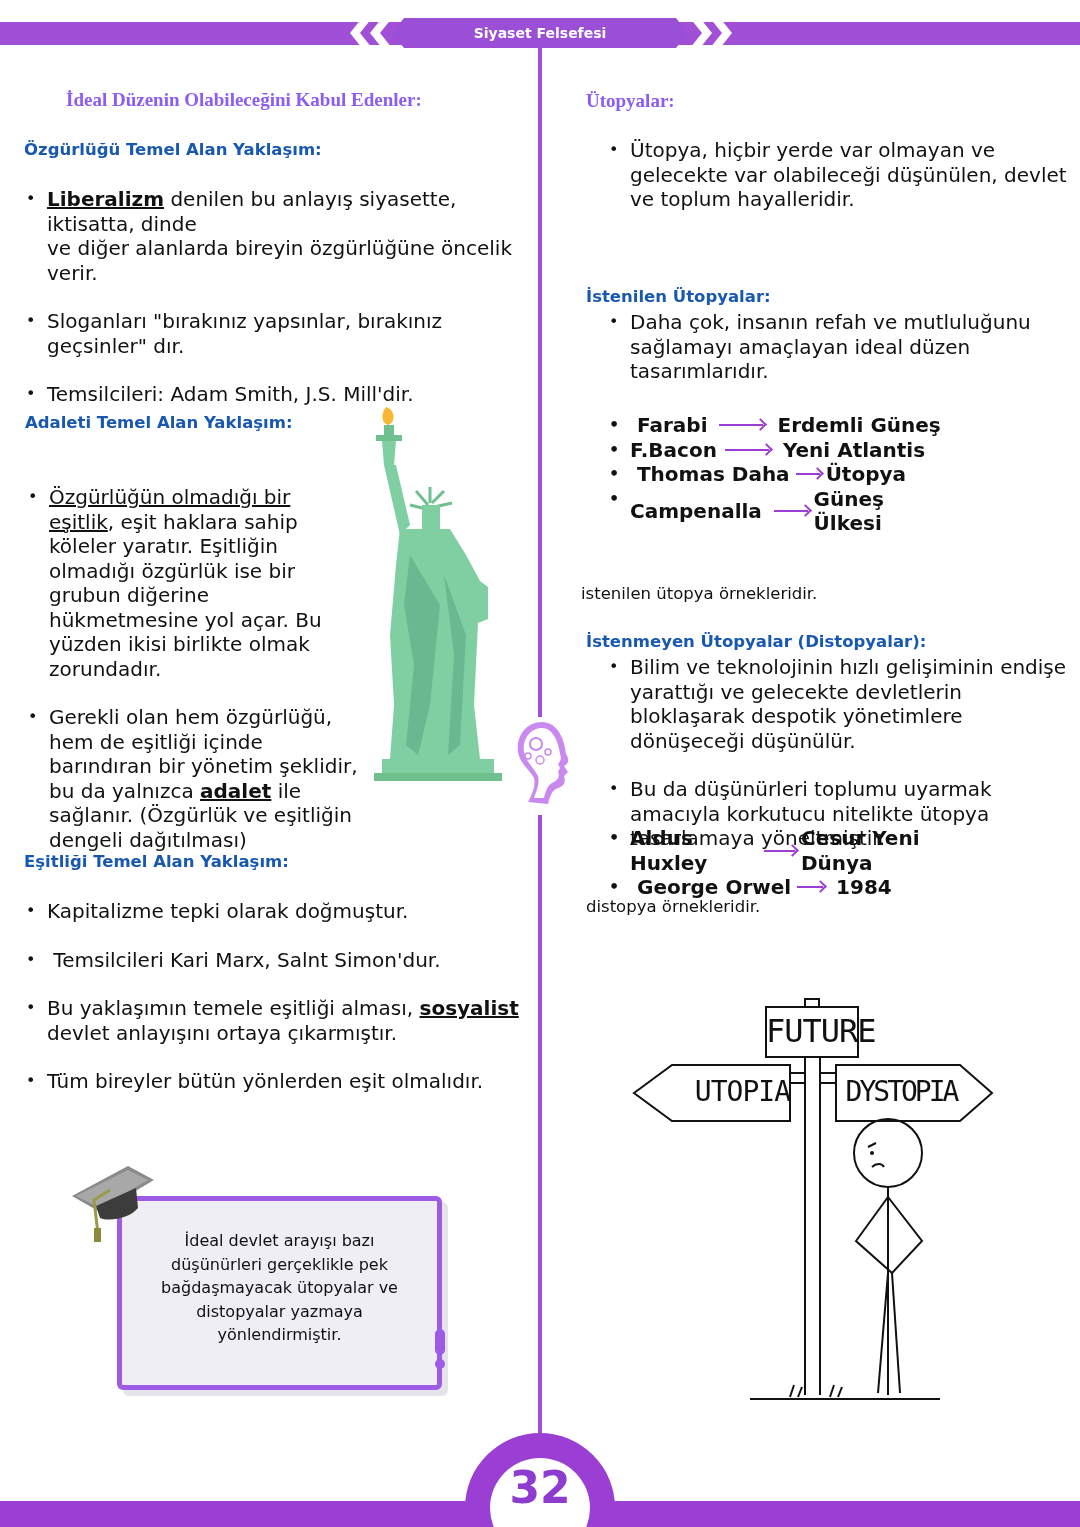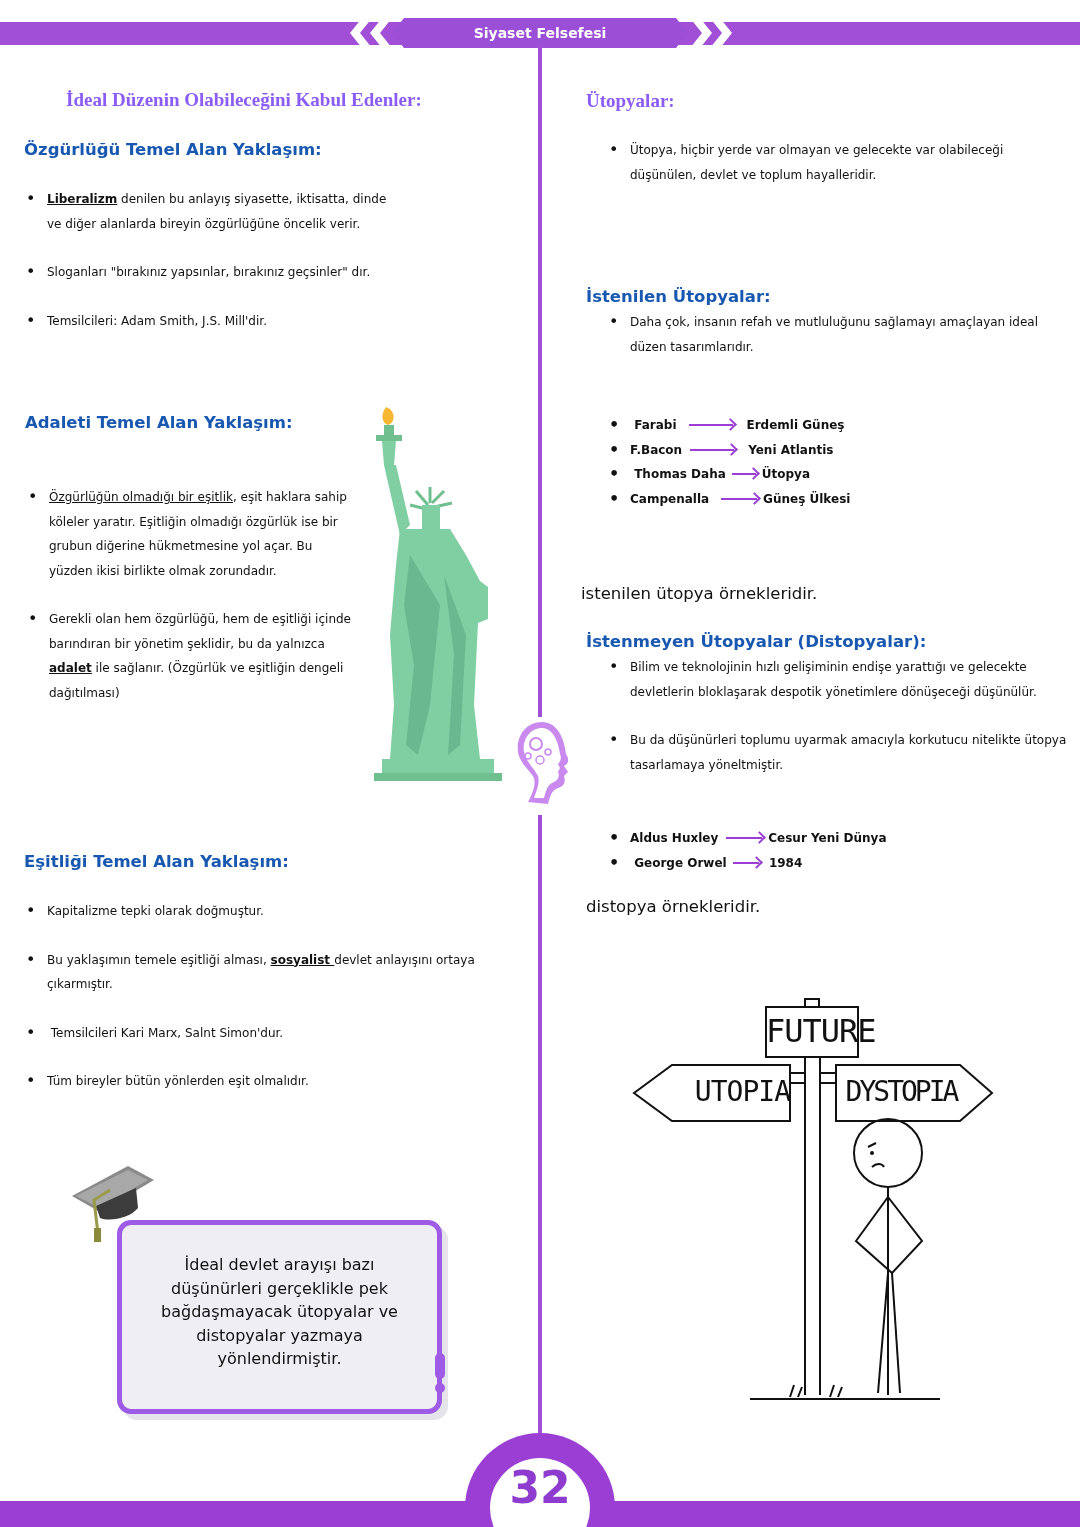--- a/index.html
+++ b/index.html
@@ -18,31 +18,31 @@
   .ftr-bar { position:absolute; left:0; bottom:0; width:1080px; height:26px; background:#9b3fd4; }
   .ftr-bump { position:absolute; left:465px; top:1433px; width:150px; height:120px; border-radius:75px 75px 0 0; background:#9b3fd4; }
   .ftr-circle { position:absolute; left:490px; top:1458px; width:100px; height:100px; border-radius:50%; background:#fff; }
   .page-num { position:absolute; left:490px; top:1462px; width:100px; text-align:center; color:#8e3ccf;
     font-weight:bold; font-size:44px; font-family:"DejaVu Sans", sans-serif; }
   
   .h-red { color:#8b5cf6; font-weight:bold; font-size:19px;font-family:Liberation Serif, serif; }
   .h-blue { color:#1858b0; font-weight:bold; font-size:16.5px; }
   .txt { font-size:16.5px; line-height:24.5px; }
   ul.b { margin:0; padding:0 0 0 22px; list-style:none; }
-  ul.b li { position:relative; font-size:12px; line-height:24.5px; }
+  ul.b li { position:relative; font-size:20px; line-height:24.5px; }
   ul.b li::before { content:"•"; position:absolute; left:-21px; top:0; font-size:16px; }
   .u { text-decoration:underline; }
   .bu { font-weight:bold; text-decoration:underline; }
   .pair { font-weight:bold; font-size:16.5px; line-height:30px; display:flex; align-items:center; }
   .arrow { display:inline-block; position:relative; height:2px; background:#9b3fd4; margin:0 6px; }
   .arrow::after { content:""; position:absolute; right:-2px; top:-4px; width:7px; height:7px;
     border-top:2px solid #9b3fd4; border-right:2px solid #9b3fd4; transform:rotate(45deg); }
   
   .callout { position:absolute; left:117px; top:1196px; width:315px; height:184px; border:5px solid #9d5be6;
-    border-radius:14px; background:#eeeef4; box-shadow:6px 6px 0 #e4e4ea;margin-top:24px; }
+    border-radius:6px; background:#eeeef4; box-shadow:6px 6px 0 #e4e4ea; }
   .callout-text { position:absolute; left:0; right:0; top:28px; text-align:center; font-size:16px; line-height:23.5px; }
   .excl { position:absolute; right:-10px; top:128px; width:14px; height:40px; }
 </style>
 </head>
 <body>
 
 <div class="hdr-bar"></div>
 <div class="chev" style="left:350px;clip-path:polygon(12px 0,22px 0,10px 15px,22px 30px,12px 30px,0 15px);"></div>
 <div class="chev" style="left:370px;clip-path:polygon(12px 0,22px 0,10px 15px,22px 30px,12px 30px,0 15px);"></div>
 <div class="chev" style="left:690px;clip-path:polygon(0 0,10px 0,22px 15px,10px 30px,0 30px,12px 15px);"></div>
@@ -93,22 +93,22 @@
   <path d="M30 124 L80 124 L96 150 L110 176 L118 182 L118 214 L108 218 L104 300 L110 354 L20 354 L24 300 L20 230 L26 160 Z" fill="#7fcfa3"></path>
   <path d="M40 150 L70 200 L60 300 L48 350 L36 340 L44 260 L34 200 Z" fill="#6ab890"></path>
   <path d="M74 170 L96 230 L90 340 L78 350 L84 250 Z" fill="#6ab890"></path>
   <rect x="12" y="354" width="112" height="16" fill="#7fcfa3"></rect>
   <rect x="4" y="368" width="128" height="8" fill="#6fbf8f"></rect>
 </svg>
 
 <div class="abs h-blue" style="left:24px;top:852px">Eşitliği Temel Alan Yaklaşım:</div>
 <ul class="b abs" style="left:25px;top:899px;width:480px">
   <li>Kapitalizme tepki olarak doğmuştur.</li>
+  <li style="margin-top:24px;white-space:pre"> Temsilcileri Kari Marx, Salnt Simon'dur.</li>
   <li style="margin-top:24px"><span>Bu yaklaşımın temele eşitliği alması, </span><span class="bu">sosyalist </span><span>devlet anlayışını ortaya çıkarmıştır.</span></li>
-  <li style="margin-top:24px;white-space:pre"> Temsilcileri Kari Marx, Salnt Simon'dur.</li>
   <li style="margin-top:24px">Tüm bireyler bütün yönlerden eşit olmalıdır.</li>
 </ul>
 
 <div class="callout">
   <div class="callout-text" style="padding:0 34px">İdeal devlet arayışı bazı düşünürleri gerçeklikle pek bağdaşmayacak ütopyalar ve distopyalar yazmaya yönlendirmiştir.</div>
   <svg class="excl" viewBox="0 0 14 40">
     <rect x="2" y="0" width="10" height="26" rx="5" fill="#9d5be6"></rect>
     <circle cx="7" cy="35" r="5" fill="#9d5be6"></circle>
   </svg>
 </div>

